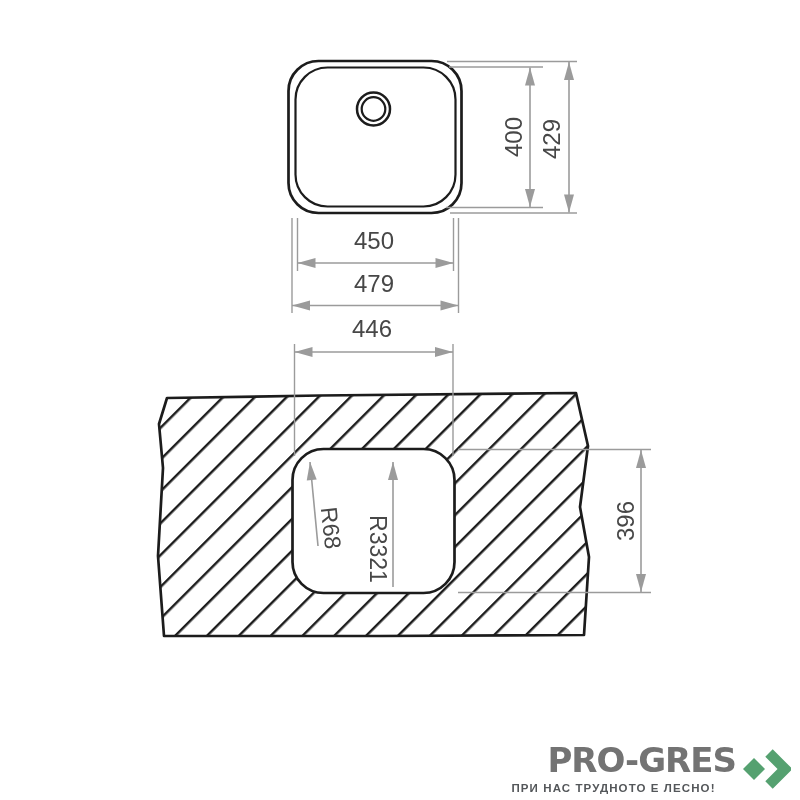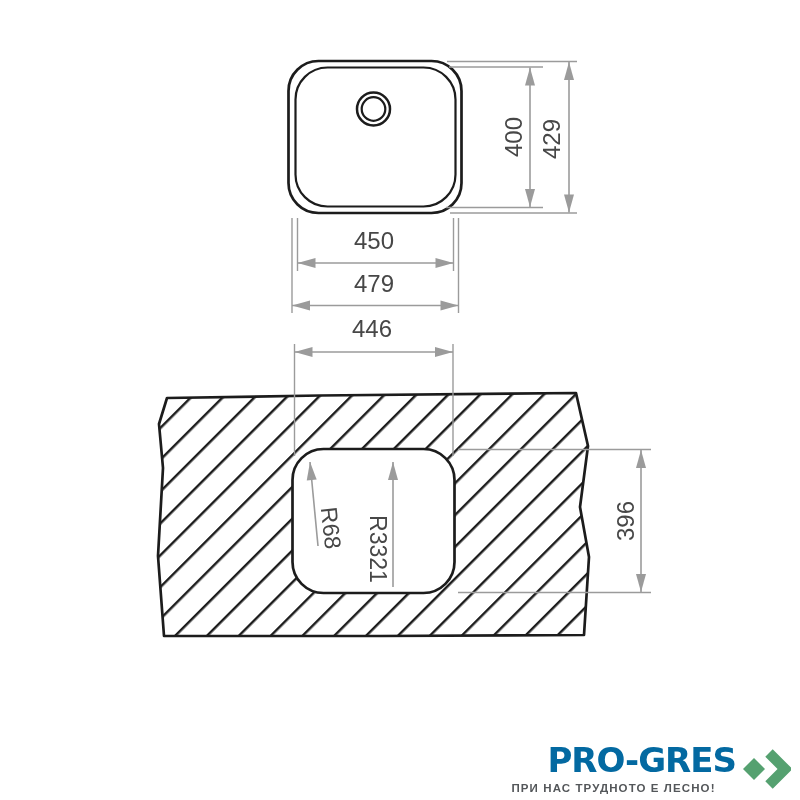--- a/index.html
+++ b/index.html
@@ -15,21 +15,21 @@
   .dim-text { font-size:24px; }
   .rad-text { font-size:23px; }
   .logo {
     position:absolute; right:9px; bottom:6px;
     display:flex; align-items:center; gap:5px;
   }
   .logo-text { display:flex; flex-direction:column; align-items:flex-start; }
   .brand {
     font-family:"DejaVu Sans", "Liberation Sans", sans-serif;
     font-weight:bold; font-size:34px; line-height:1.05;
-    letter-spacing:-1px; color:#0369a1; white-space:nowrap;margin-left:36px;
+    letter-spacing:-1px; color:#737373; white-space:nowrap;margin-left:36px;
   }
   .tagline {
     font-family:"Liberation Sans", sans-serif;
     font-weight:bold; font-size:11.5px; letter-spacing:1.1px;
     color:#54575a; margin-top:3px; white-space:nowrap;
   }
 </style>
 </head>
 <body>
 

